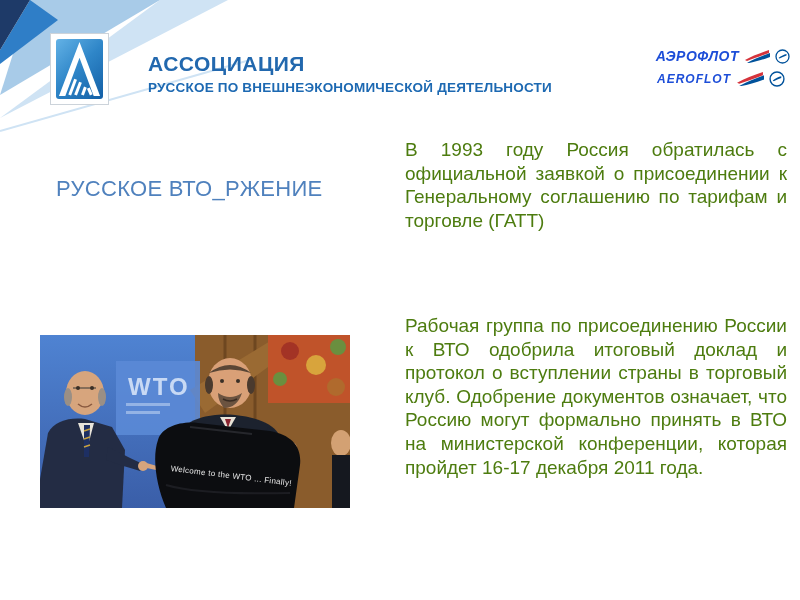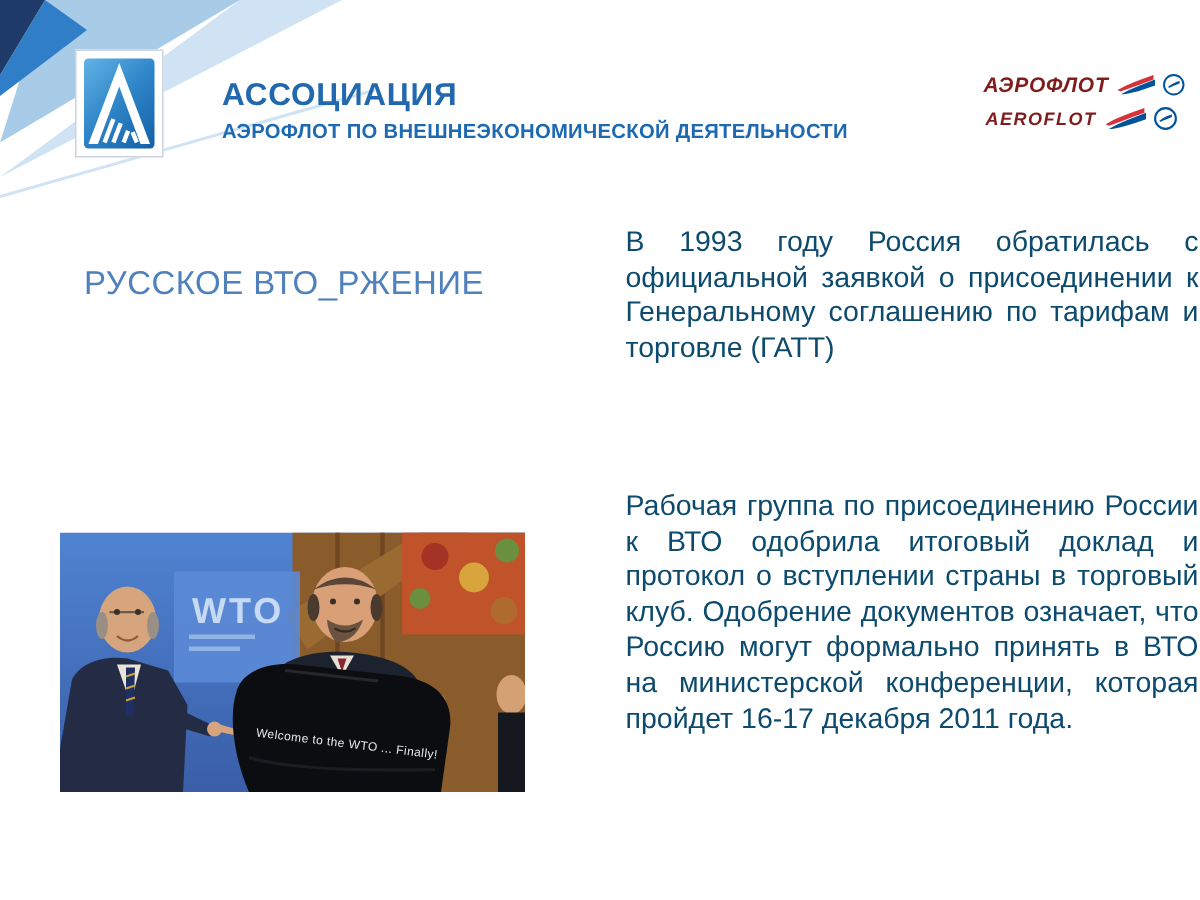--- a/index.html
+++ b/index.html
@@ -16,34 +16,34 @@
     display:flex;align-items:flex-end;justify-content:center;}
 
   .org-title{position:absolute;left:148px;top:42px;width:318px;
     display:flex;justify-content:space-between;
     font-size:21px;font-weight:bold;color:#2268ae;letter-spacing:.5px;white-space:nowrap;margin-top:10px;}
   .committee{position:absolute;left:148px;top:80px;
     font-size:13.5px;font-weight:bold;color:#1d69b2;letter-spacing:.2px;white-space:nowrap;}
 
   .aeroflot{position:absolute;right:10px;top:48px;display:flex;flex-direction:column;
     align-items:flex-end;gap:7px;}
-  .aero-row{display:flex;align-items:center;gap:5px;color:#7f1d1d;
+  .aero-row{display:flex;align-items:center;gap:5px;color:#1d4ed8;
     font-weight:bold;font-style:italic;white-space:nowrap;}
   .aero-row.ru{font-size:14px;letter-spacing:.5px;}
   .aero-row.en{font-size:12px;letter-spacing:1px;margin-right:5px;}
 
   .heading{position:absolute;left:56px;top:176px;margin:0;
     font-size:22px;font-weight:normal;color:#4f81bd;letter-spacing:.3px;white-space:nowrap;}
 
-  .bodytext{position:absolute;left:405px;width:382px;margin:12px;
-    font-size:19px;line-height:23.6px;color:#0c4a6e;text-align:justify;}
+  .bodytext{position:absolute;left:405px;width:382px;margin:0;
+    font-size:19px;line-height:23.6px;color:#4d7c0f;text-align:justify;}
   .p1{top:138px;}
   .p2{top:314px;}
 
-  .photo{position:absolute;left:40px;top:355px;width:265px;height:173px;}
+  .photo{position:absolute;left:40px;top:335px;width:265px;height:173px;}
   .photo svg{display:block;}
 </style>
 </head>
 <body>
 
 <div class="slide">
 
   <svg class="deco" width="300" height="150" viewBox="0 0 300 150">
     <polygon points="160,0 228,0 0,118" fill="#cfe3f4"></polygon>
     <polygon points="30,0 160,0 0,95" fill="#a8cbe8"></polygon>
@@ -60,21 +60,21 @@
         <path d="M20,57 L25,44" stroke="#ffffff" stroke-width="3"></path>
         <path d="M27,57 L30,49" stroke="#ffffff" stroke-width="3"></path>
         <path d="M33,50 L36,57" stroke="#ffffff" stroke-width="3"></path>
       </svg>
     </div>
   </div>
 
   <div class="org-title">
     <span>АССОЦИАЦИЯ</span>
   </div>
-  <div class="committee">АЭРОФЛОТ ПО ВНЕШНЕЭКОНОМИЧЕСКОЙ ДЕЯТЕЛЬНОСТИ</div>
+  <div class="committee">РУССКОЕ ПО ВНЕШНЕЭКОНОМИЧЕСКОЙ ДЕЯТЕЛЬНОСТИ</div>
 
   <div class="aeroflot">
     <div class="aero-row ru">
       <span>АЭРОФЛОТ</span>
       <svg width="26" height="13" viewBox="0 0 26 13">
         <path d="M1,10 C8,6 16,3 25,0 L25,3 C17,6 9,9 3,11 Z" fill="#d5333b"></path>
         <path d="M3,13 C10,9 18,6 26,3 L26,7 C18,10 11,12 5,13 Z" fill="#00529b"></path>
       </svg>
       <svg width="15" height="15" viewBox="0 0 15 15">
         <circle cx="7.5" cy="7.5" r="6.5" fill="none" stroke="#00529b" stroke-width="1.3"></circle>

